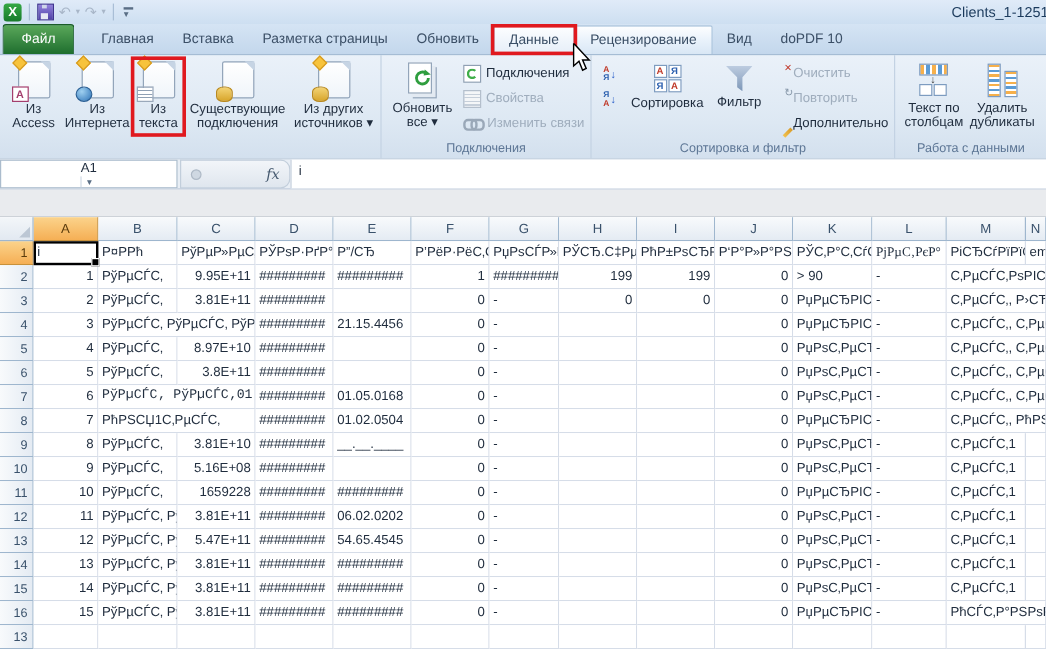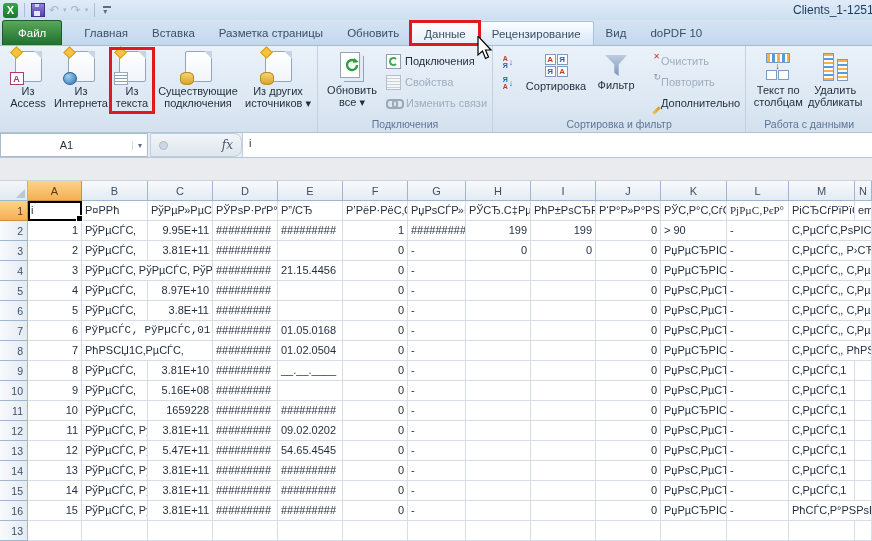--- a/index.html
+++ b/index.html
@@ -98,21 +98,21 @@
   .ttc .t2{position:absolute;left:1px;bottom:1px;width:9px;height:8px;border:1px solid #7d9cc0;background:#fff;}
   .ttc .t3{position:absolute;left:13px;bottom:1px;width:9px;height:8px;border:1px solid #7d9cc0;background:#fff;}
   .rdup{display:flex;gap:3px;margin-top:2px;height:28px;}
   .rdup span{width:9px;height:26px;border:1px solid #7d9cc0;
     background:repeating-linear-gradient(#f6b04b 0 2px,#fff 2px 4px,#5b9bd5 4px 6px,#fff 6px 8px);}
   .rdup span:last-child{height:20px;align-self:flex-end;}
 
   
   .fbar{position:absolute;left:0;top:133px;width:872px;height:25px;background:#e8eef5;
     border-bottom:1px solid #b8c6d8;display:flex;align-items:stretch;box-sizing:border-box;}
-  .namebox{width:148px;background:#fff;border:1px solid #abbccd;box-sizing:border-box;display:flex;align-items:center;}
+  .namebox{width:148px;background:#fff;border:1px solid #abbccd;box-sizing:border-box;display:flex;align-items:center;flex-direction:column;}
   .namebox .nbtext{flex:1;text-align:center;font-size:11px;}
   .nbarrow{width:14px;color:#5a6e85;font-size:8px;border-left:1px solid #cfd9e4;text-align:center;}
   .fcapsule{width:92px;background:linear-gradient(#f2f5f9,#dfe6ee);border:1px solid #c2cedb;border-radius:0 8px 8px 0;
     display:flex;align-items:center;justify-content:space-between;padding:0 8px;box-sizing:border-box;margin-left:2px;}
   .fdot{width:7px;height:7px;border-radius:50%;background:#cfd8e2;border:1px solid #aeb9c6;}
   .fx{font-family:"DejaVu Serif","Liberation Serif",serif;font-style:italic;font-size:12px;color:#44586e;}
   .fcontent{flex:1;background:#fff;border-left:1px solid #c2cedb;font-size:11px;padding:4px 6px;}
 
   .gstrip{position:absolute;left:0;top:158px;width:872px;height:23px;background:#e9ebee;border-bottom:1px solid #cdd2d8;box-sizing:border-box;}
 
@@ -526,21 +526,21 @@
         <div class="xcell a-left" style="width: 62px;">-</div>
         <div class="xcell a-left" style="width: 66px;">С‚РµСЃС‚1</div>
         <div class="xcell a-left" style="width: 17px;"></div>
       </div>
       <div class="xrow">
         <div class="xrowhdr">12</div>
         <div class="xcell a-right" style="width: 54px;">11</div>
         <div class="xcell a-left" style="width: 66px;">РўРµСЃС‚ РўРµСЃС‚</div>
         <div class="xcell a-right" style="width: 65px;">3.81E+11</div>
         <div class="xcell a-left" style="width: 65px;">#########</div>
-        <div class="xcell a-left" style="width: 65px;">09.02.0202</div>
+        <div class="xcell a-left" style="width: 65px;">06.02.0202</div>
         <div class="xcell a-right" style="width: 65px;">0</div>
         <div class="xcell a-left" style="width: 58px;">-</div>
         <div class="xcell a-right" style="width: 65px;"></div>
         <div class="xcell a-right" style="width: 65px;"></div>
         <div class="xcell a-right" style="width: 65px;">0</div>
         <div class="xcell a-left" style="width: 66px;">РџРѕС‚РµСЂСЏРЅРЅС‹Р№</div>
         <div class="xcell a-left" style="width: 62px;">-</div>
         <div class="xcell a-left" style="width: 66px;">С‚РµСЃС‚1</div>
         <div class="xcell a-left" style="width: 17px;"></div>
       </div>

